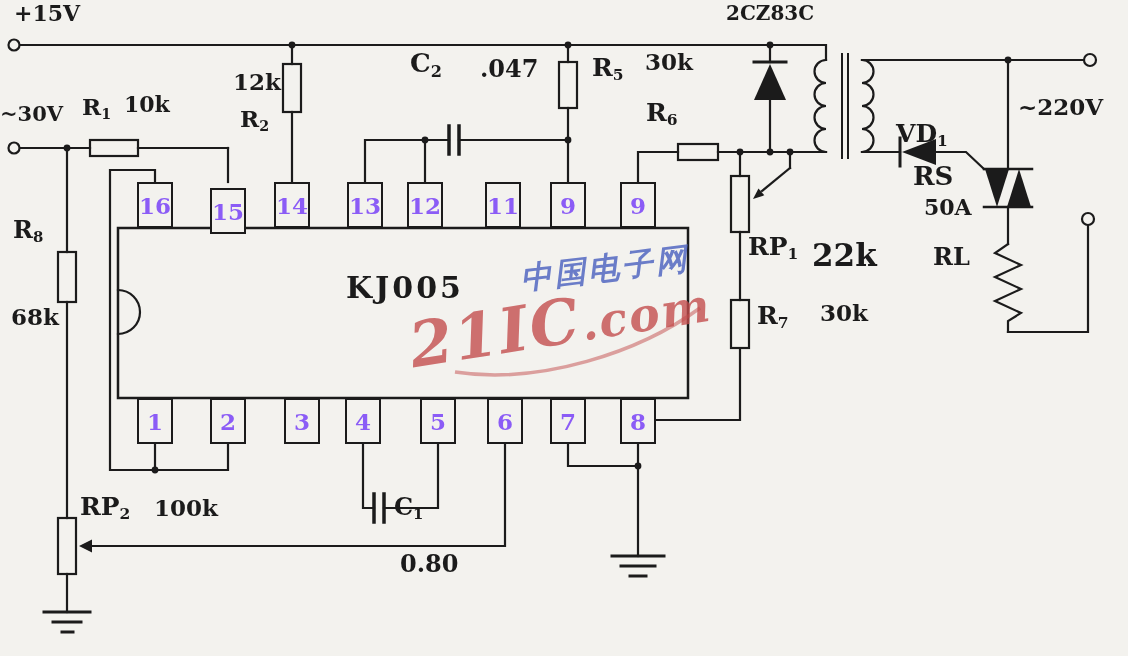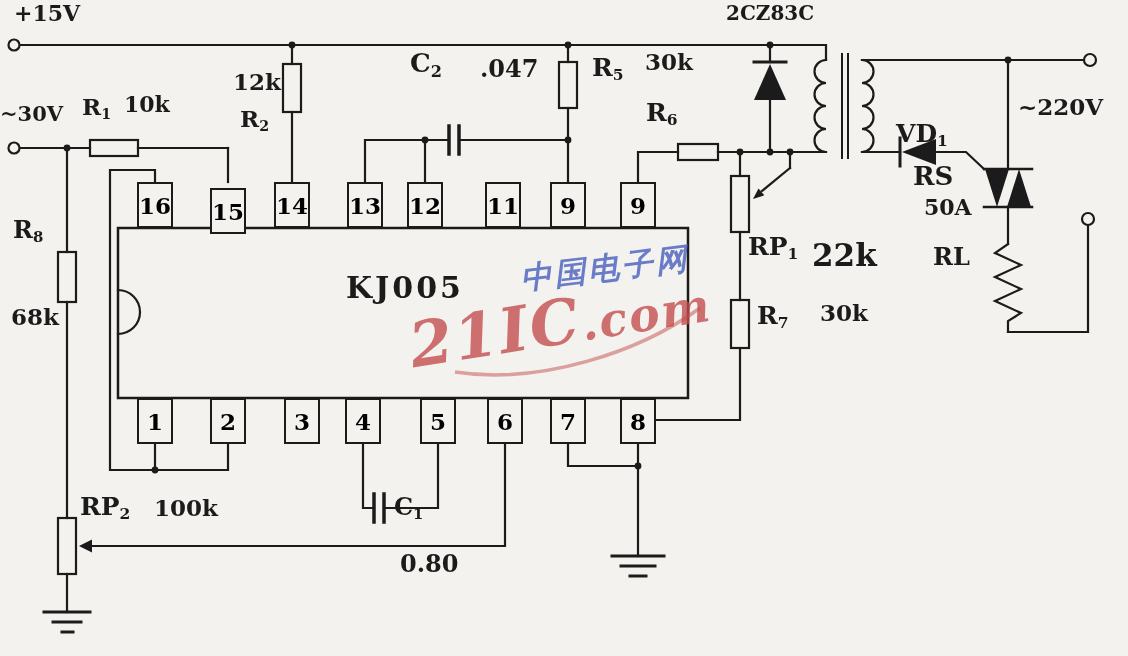--- a/index.html
+++ b/index.html
@@ -21,21 +21,21 @@
   }
   .lbl sub{font-size:.62em;vertical-align:-0.28em;}
   .pin{
     position:absolute;
     width:36px;height:46px;
     box-sizing:border-box;
     border:2.2px solid #1b1b1b;
     background:#f3f2ee;
     display:flex;align-items:center;justify-content:center;
     font:600 23px "DejaVu Serif",serif;
-    color:#000000;
+    color:#8b5cf6;
   }
   .wm-red{
     position:absolute;left:408px;top:286px;
     transform:rotate(-9deg);
     color:#c34b4b;opacity:.78;
     font-style:italic;font-weight:700;
     font-size:62px;letter-spacing:2px;
     font-family:"DejaVu Serif",serif;
     white-space:nowrap;
   }

